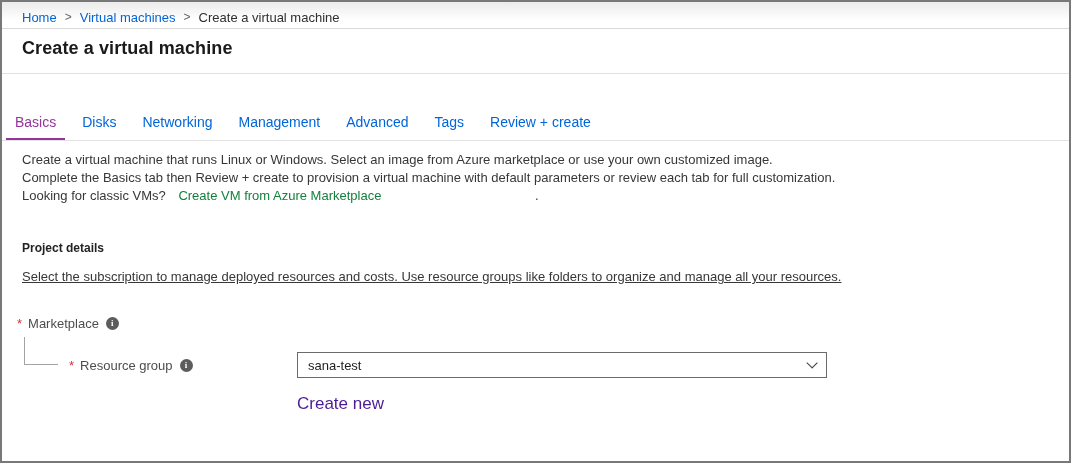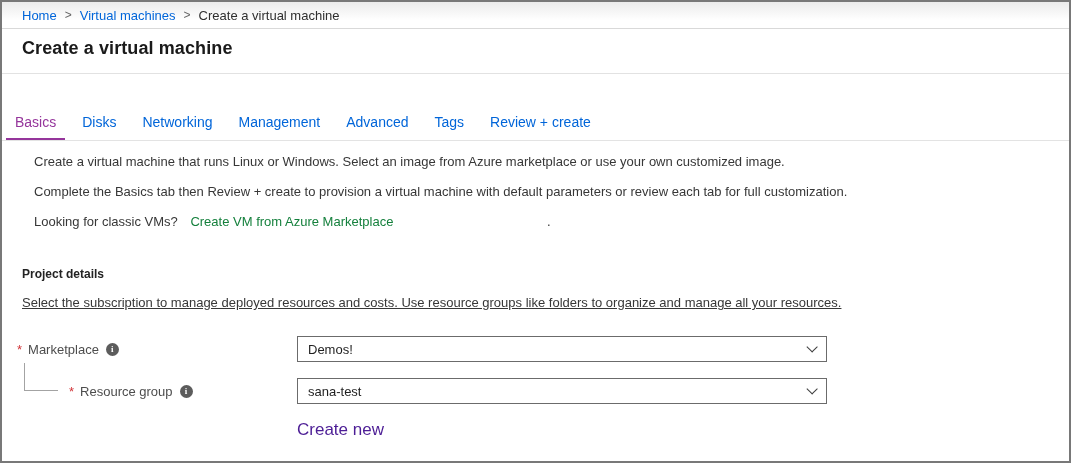--- a/index.html
+++ b/index.html
@@ -14,22 +14,22 @@
     color: #373737;
     overflow: hidden;
   }
 
   
   .breadcrumb-bar {
     height: 27px;
     border-bottom: 1px solid #d9d9d9;
     background: linear-gradient(to bottom, #ebebeb 0%, #ffffff 70%);
     display: flex;
-    align-items: center;
-    padding: 0 20px;
+    align-items: flex-start;
+    padding: 8px 20px;
     font-size: 13px;
   }
   .crumb-link { color: #0065d9; cursor: pointer; }
   .crumb-sep { color: #666666; margin: 0 8px; font-size: 12px; }
   .crumb-current { color: #2f2f2f; }
 
   
   .title-section {
     padding: 9px 20px 14px 20px;
     border-bottom: 1px solid #e2e2e2;
@@ -59,21 +59,21 @@
   }
   .tab.active {
     color: #95359b;
     border-bottom-color: #95359b;
   }
 
   .content { padding: 0 20px; }
 
   
   .intro { margin-top: 10px; font-size: 13px; line-height: 18px; color: #373737; }
-  .intro p { margin: 12px; max-width: 822px; }
+  .intro p { margin: 0; max-width: 822px; }
   .classic-line { margin-top: 0; }
   .text-link { color: #15803d; cursor: pointer; text-decoration: none; }
   .classic-link { margin-left: 9px; }
   .trailing-period { display: inline-block; margin-left: 150px; color: #373737; }
 
   
   .section-heading {
     margin-top: 36px;
     font-size: 12px;
     font-weight: bold;
@@ -191,24 +191,20 @@
 
     <div class="form">
       <div class="connector"></div>
 
       <div class="form-row">
         <div class="form-label">
           <span class="required-star">*</span>
           <span>Marketplace</span>
           <span class="info-icon">i</span>
         </div>
-        <div class="dropdown">
-          <span>Demos!</span>
-          <span class="chevron-down"></span>
-        </div>
       </div>
 
       <div class="form-row">
         <div class="form-label indented">
           <span class="required-star">*</span>
           <span>Resource group</span>
           <span class="info-icon">i</span>
         </div>
         <div class="dropdown">
           <span>sana-test</span>

